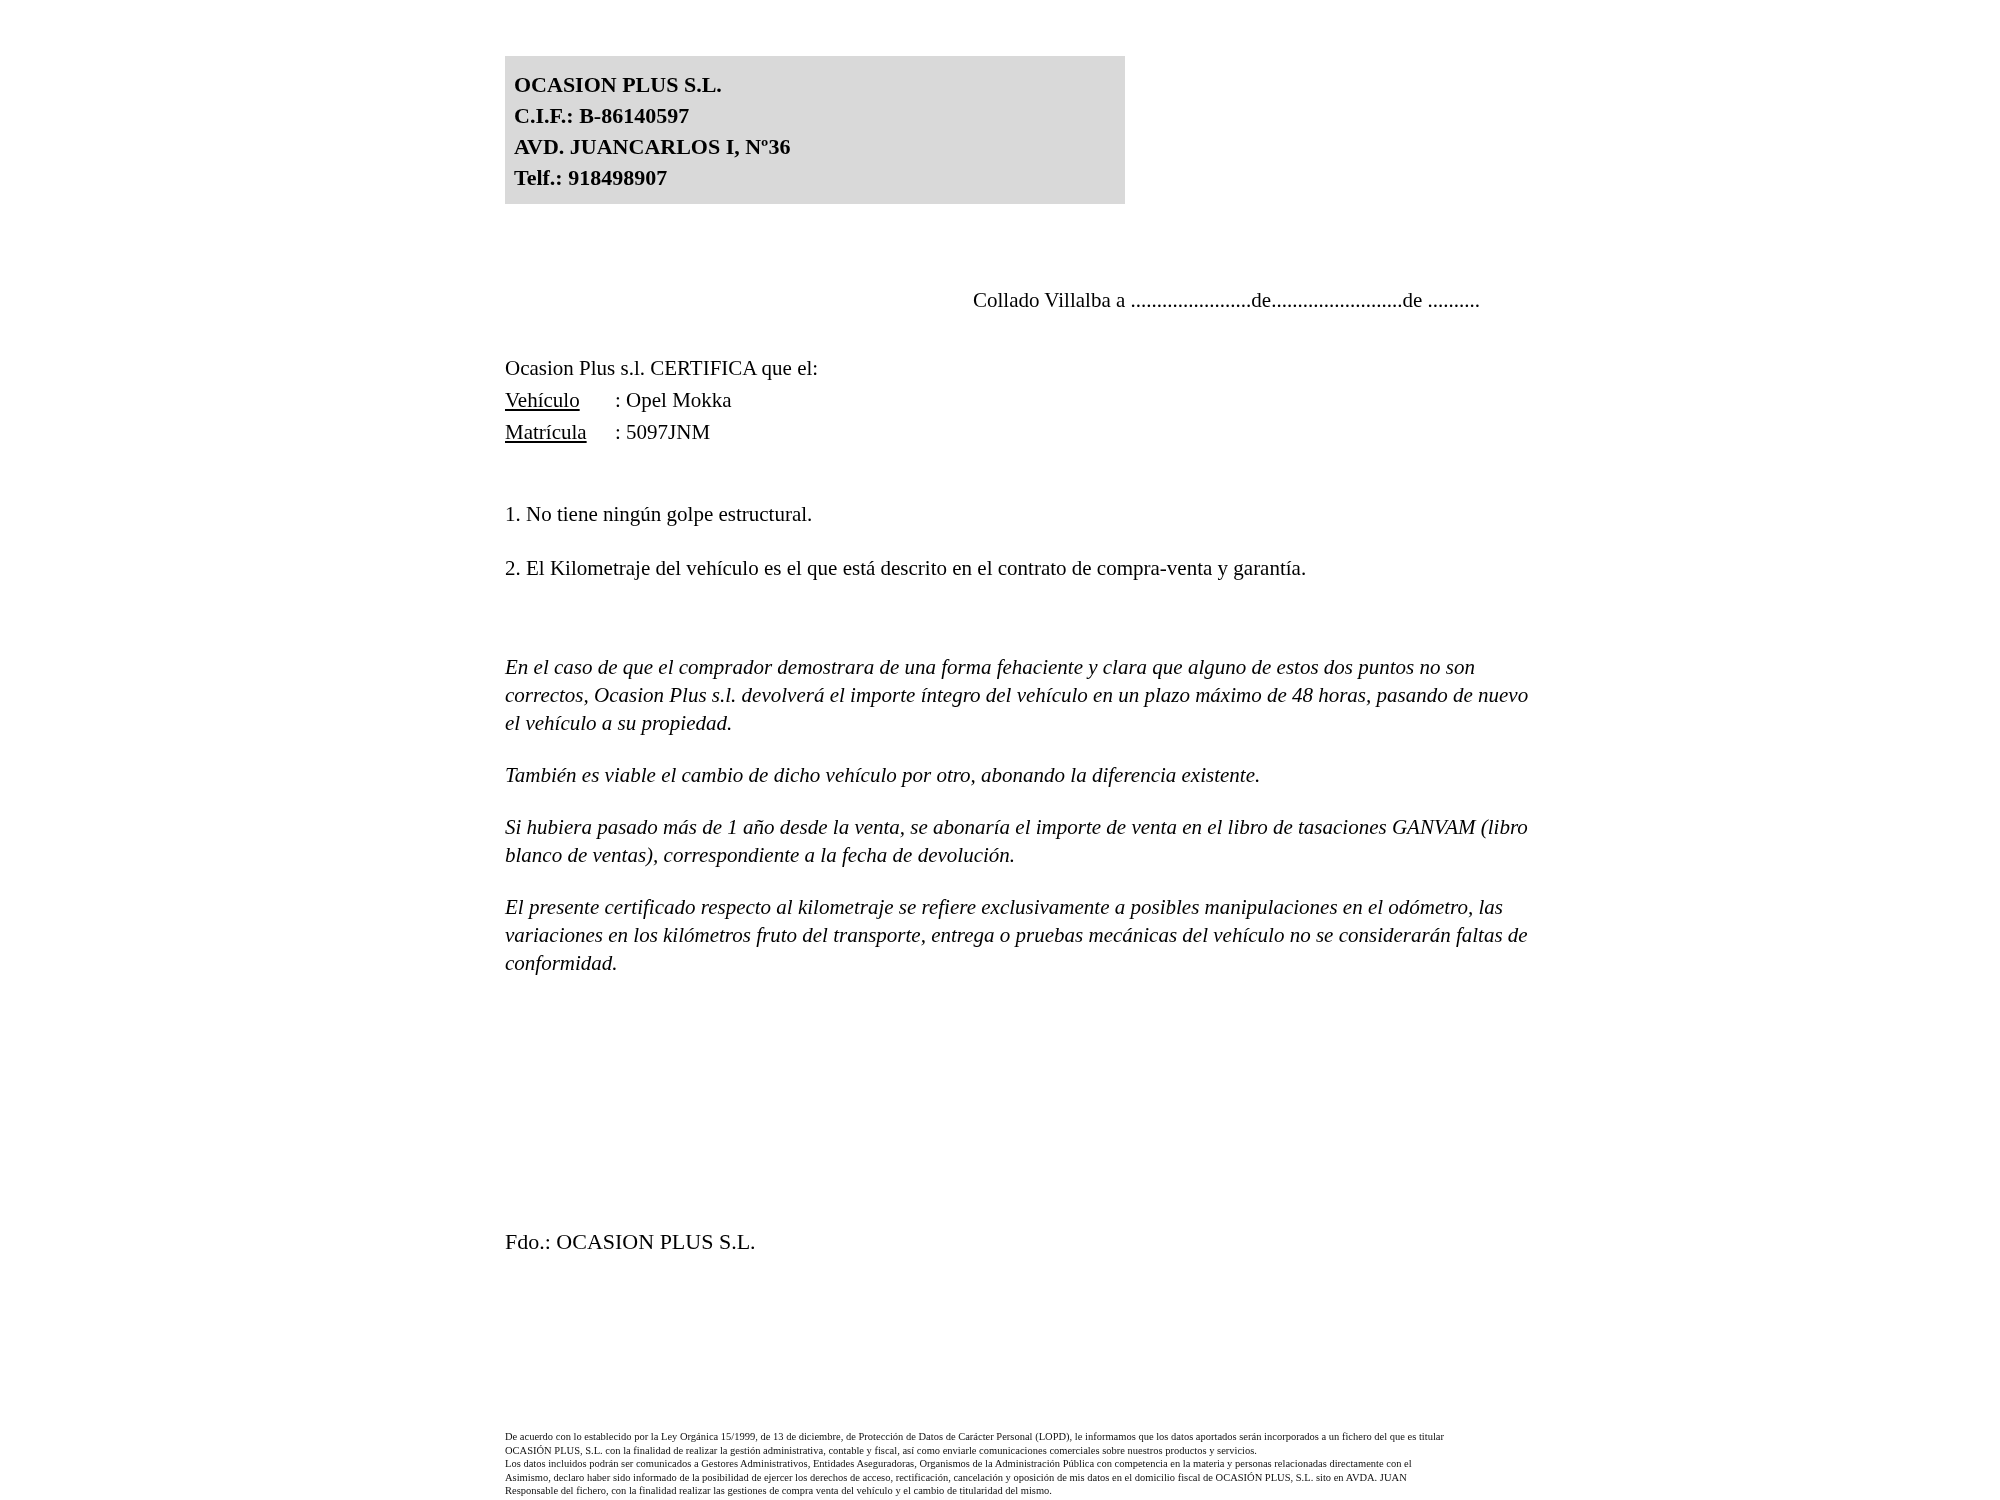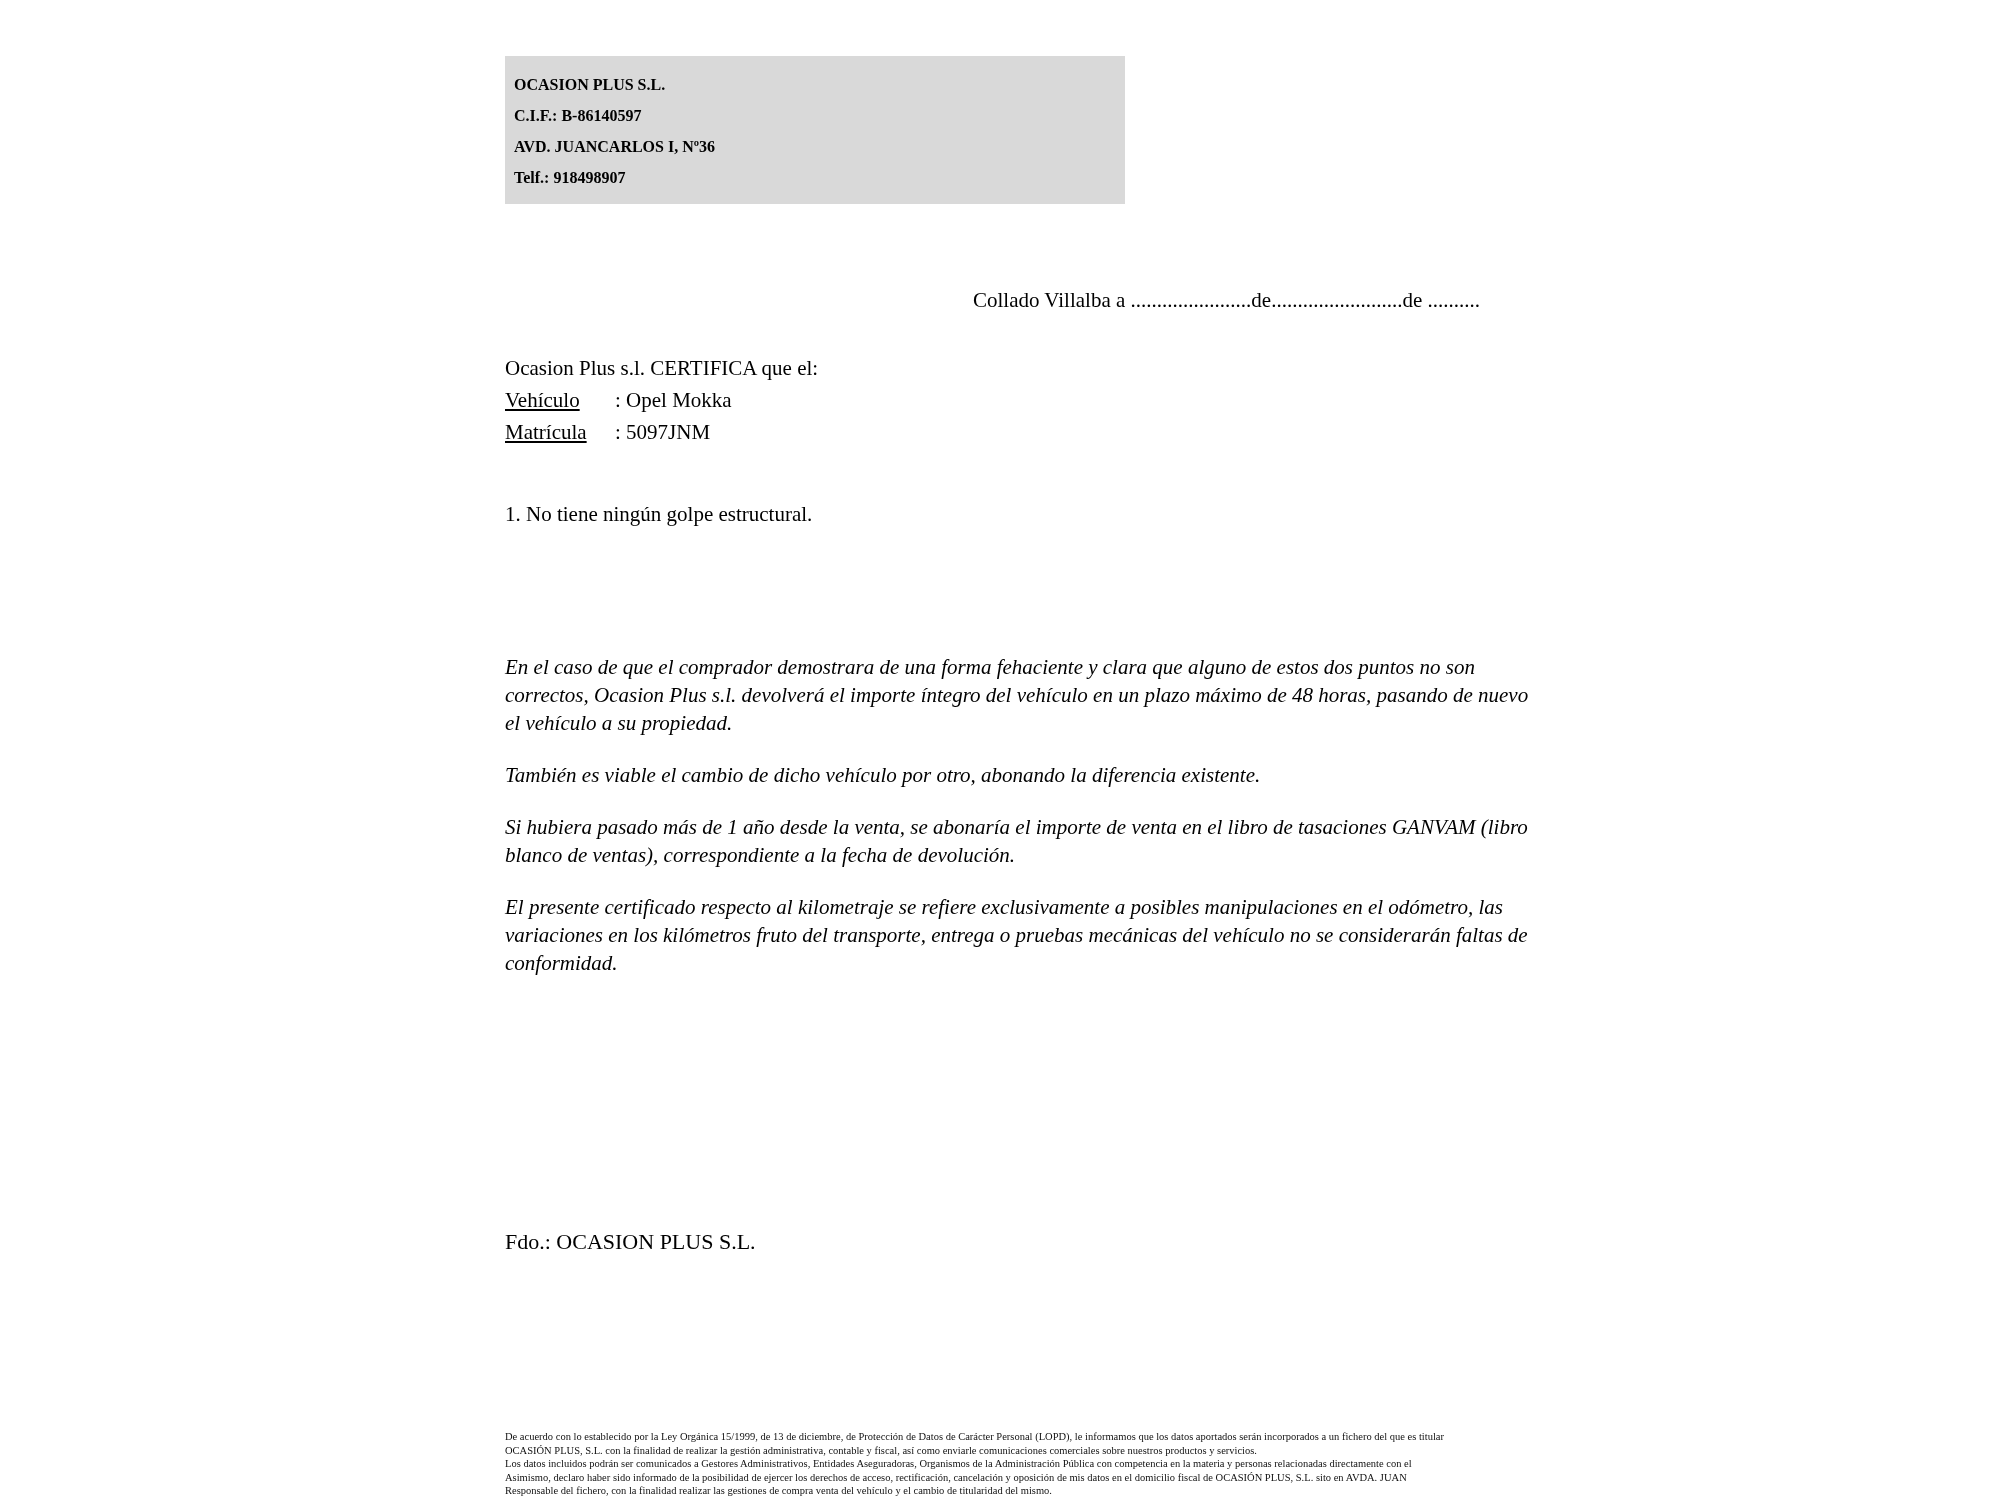--- a/index.html
+++ b/index.html
@@ -17,21 +17,21 @@
   .abs { position: absolute; }
 
   
   .header-box {
     left: 505px;
     top: 56px;
     width: 620px;
     background: #d9d9d9;
     padding: 13px 10px 11px 9px;
     font-weight: bold;
-    font-size: 16px;
+    font-size: 22px;
     line-height: 31px;
   }
 
   
   .date-line {
     left: 973px;
     top: 288px;
     font-size: 21px;
     white-space: nowrap;
     font-family: Liberation Serif, serif;
@@ -106,20 +106,21 @@
   <div>
     <span class="kv-label-box"><span class="ul">Vehículo</span></span><span>: Opel Mokka</span>
   </div>
   <div>
     <span class="kv-label-box"><span class="ul">Matrícula</span></span><span>: 5097JNM</span>
   </div>
 </div>
 
 <div class="abs points-block">
   <div class="point">1. No tiene ningún golpe estructural.</div>
+  <div class="point">2. El Kilometraje del vehículo es el que está descrito en el contrato de compra-venta y garantía.</div>
 </div>
 
 <div class="abs paragraphs-block">
   <p>En el caso de que el comprador demostrara de una forma fehaciente y clara que alguno de estos dos puntos no son correctos, Ocasion Plus s.l. devolverá el importe íntegro del vehículo en un plazo máximo de 48 horas, pasando de nuevo el vehículo a su propiedad.</p>
   <p>También es viable el cambio de dicho vehículo por otro, abonando la diferencia existente.</p>
   <p>Si hubiera pasado más de 1 año desde la venta, se abonaría el importe de venta en el libro de tasaciones GANVAM (libro blanco de ventas), correspondiente a la fecha de devolución.</p>
   <p>El presente certificado respecto al kilometraje se refiere exclusivamente a posibles manipulaciones en el odómetro, las variaciones en los kilómetros fruto del transporte, entrega o pruebas mecánicas del vehículo no se considerarán faltas de conformidad.</p>
 </div>
 
 <div class="abs signature-line">Fdo.: OCASION PLUS S.L.</div>

